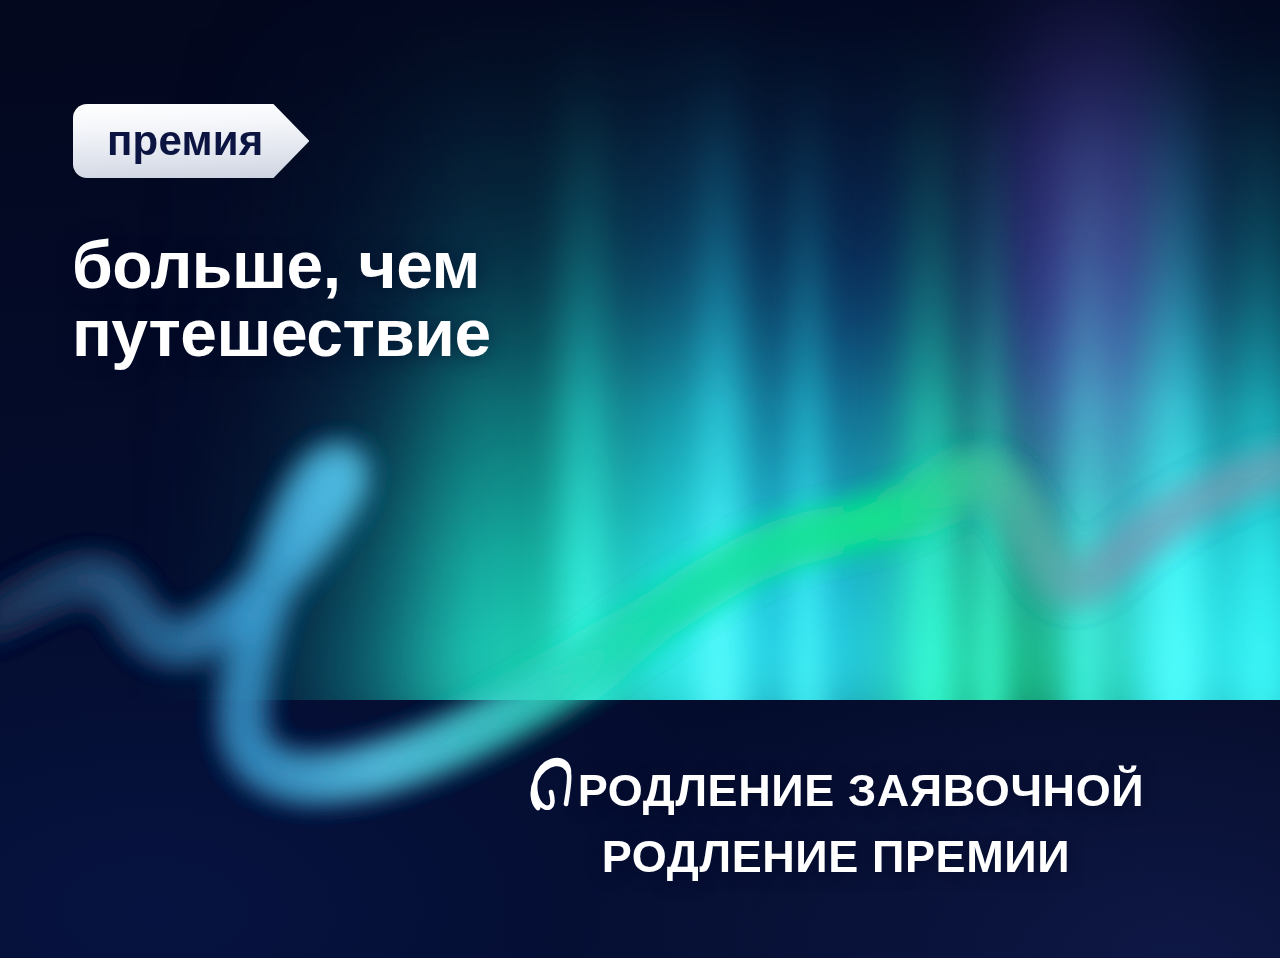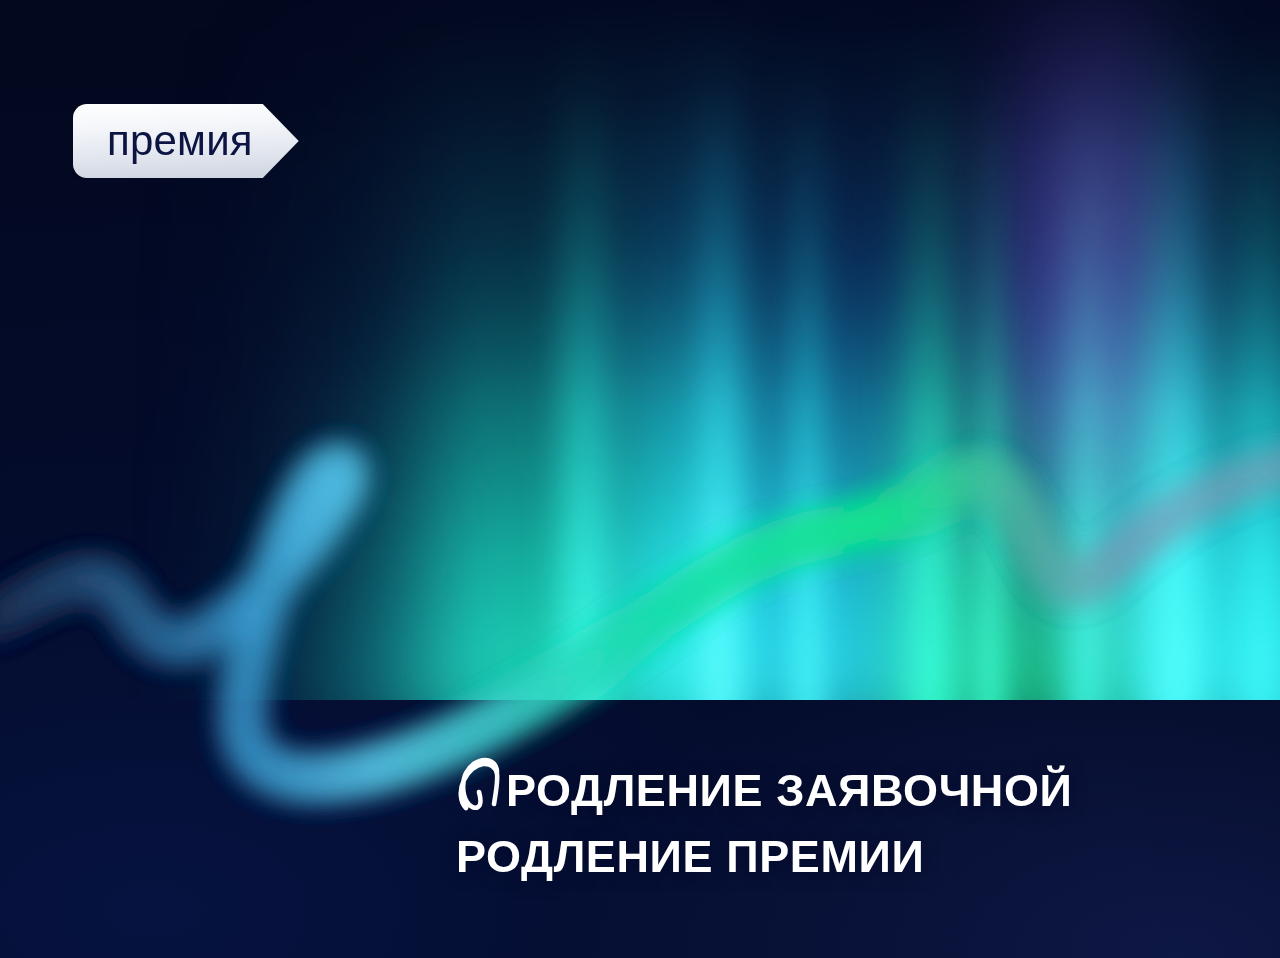--- a/index.html
+++ b/index.html
@@ -43,42 +43,42 @@
   
   .ribbon{position:absolute; left:0; top:0; width:1280px; height:958px;}
 
   
   .badge{
     position:absolute; left:73px; top:104px;
     height:74px;
     display:flex; align-items:center;
     padding:0 46px 0 34px;
     color:#0c1442;
-    font-size:42px; font-weight:400; letter-spacing:.2px;
+    font-size:42px; font-weight:700; letter-spacing:.2px;
     background:linear-gradient(178deg,#ffffff 0%,#f4f6fa 30%,#dfe3ec 72%,#cdd3e0 100%);
     border-radius:14px;
     clip-path:polygon(0 0, calc(100% - 36px) 0, 100% 50%, calc(100% - 36px) 100%, 0 100%);
     box-shadow:0 2px 16px rgba(0,0,0,.35);
   }
 
   
   .headline{
     position:absolute; left:72px; top:188px;
     color:#fff;
     font-size:66px; line-height:1.02; font-weight:700;
     letter-spacing:-.5px;
     white-space:pre-line;
     text-shadow:0 2px 18px rgba(0,10,40,.55);
   }
 
   
   .kicker{
     position:absolute; right:64px; top:752px;
     width:760px;
-    text-align:left;
+    text-align:center;
     color:#fff;
     font-size:45px; line-height:1.34; font-weight:700;
     letter-spacing:.6px;
     text-shadow:0 2px 16px rgba(0,8,36,.6);
   }
   .kicker .ln{display:block; white-space:nowrap;}
   .kicker .script-p{
     display:inline-block;
     vertical-align:-6px;
     margin-right:-2px;
@@ -173,20 +173,22 @@
       <use href="#ribPath" fill="none" stroke="url(#ribGrad)" stroke-width="7" filter="url(#blurSml)"></use>
       <use href="#ribPath" fill="none" stroke="url(#ribGrad)" stroke-width="3.6" stroke-linecap="round"></use>
       <use href="#ribPath" fill="none" stroke="#eaf6ff" stroke-width="1.1" opacity="0.55"></use>
     </g>
   </svg>
 
   <div class="badge">
     <span>премия</span>
   </div>
 
+  <h1 class="headline">больше, чем
+путешествие</h1>
 
   <div class="kicker">
     <span class="ln">
       <span class="script-p">
         <svg width="52" height="60" viewBox="0 0 52 60" xmlns="http://www.w3.org/2000/svg" aria-hidden="true">
           <path d="M10 56 C4 50 3 38 8 28 C12 19 20 13 27 12 C34 11 40 15 41 22 C42 29 40 40 38 52
                    M41 20 C41 13 36 8 29 8 C22 8 14 13 10 21 C6 29 6 42 11 50 C14 55 19 57 22 55 C25 53 25 47 23 40" fill="none" stroke="#ffffff" stroke-width="4.6" stroke-linecap="round" stroke-linejoin="round"></path>
         </svg>
       </span><span class="rest">РОДЛЕНИЕ ЗАЯВОЧНОЙ</span>
     </span>

